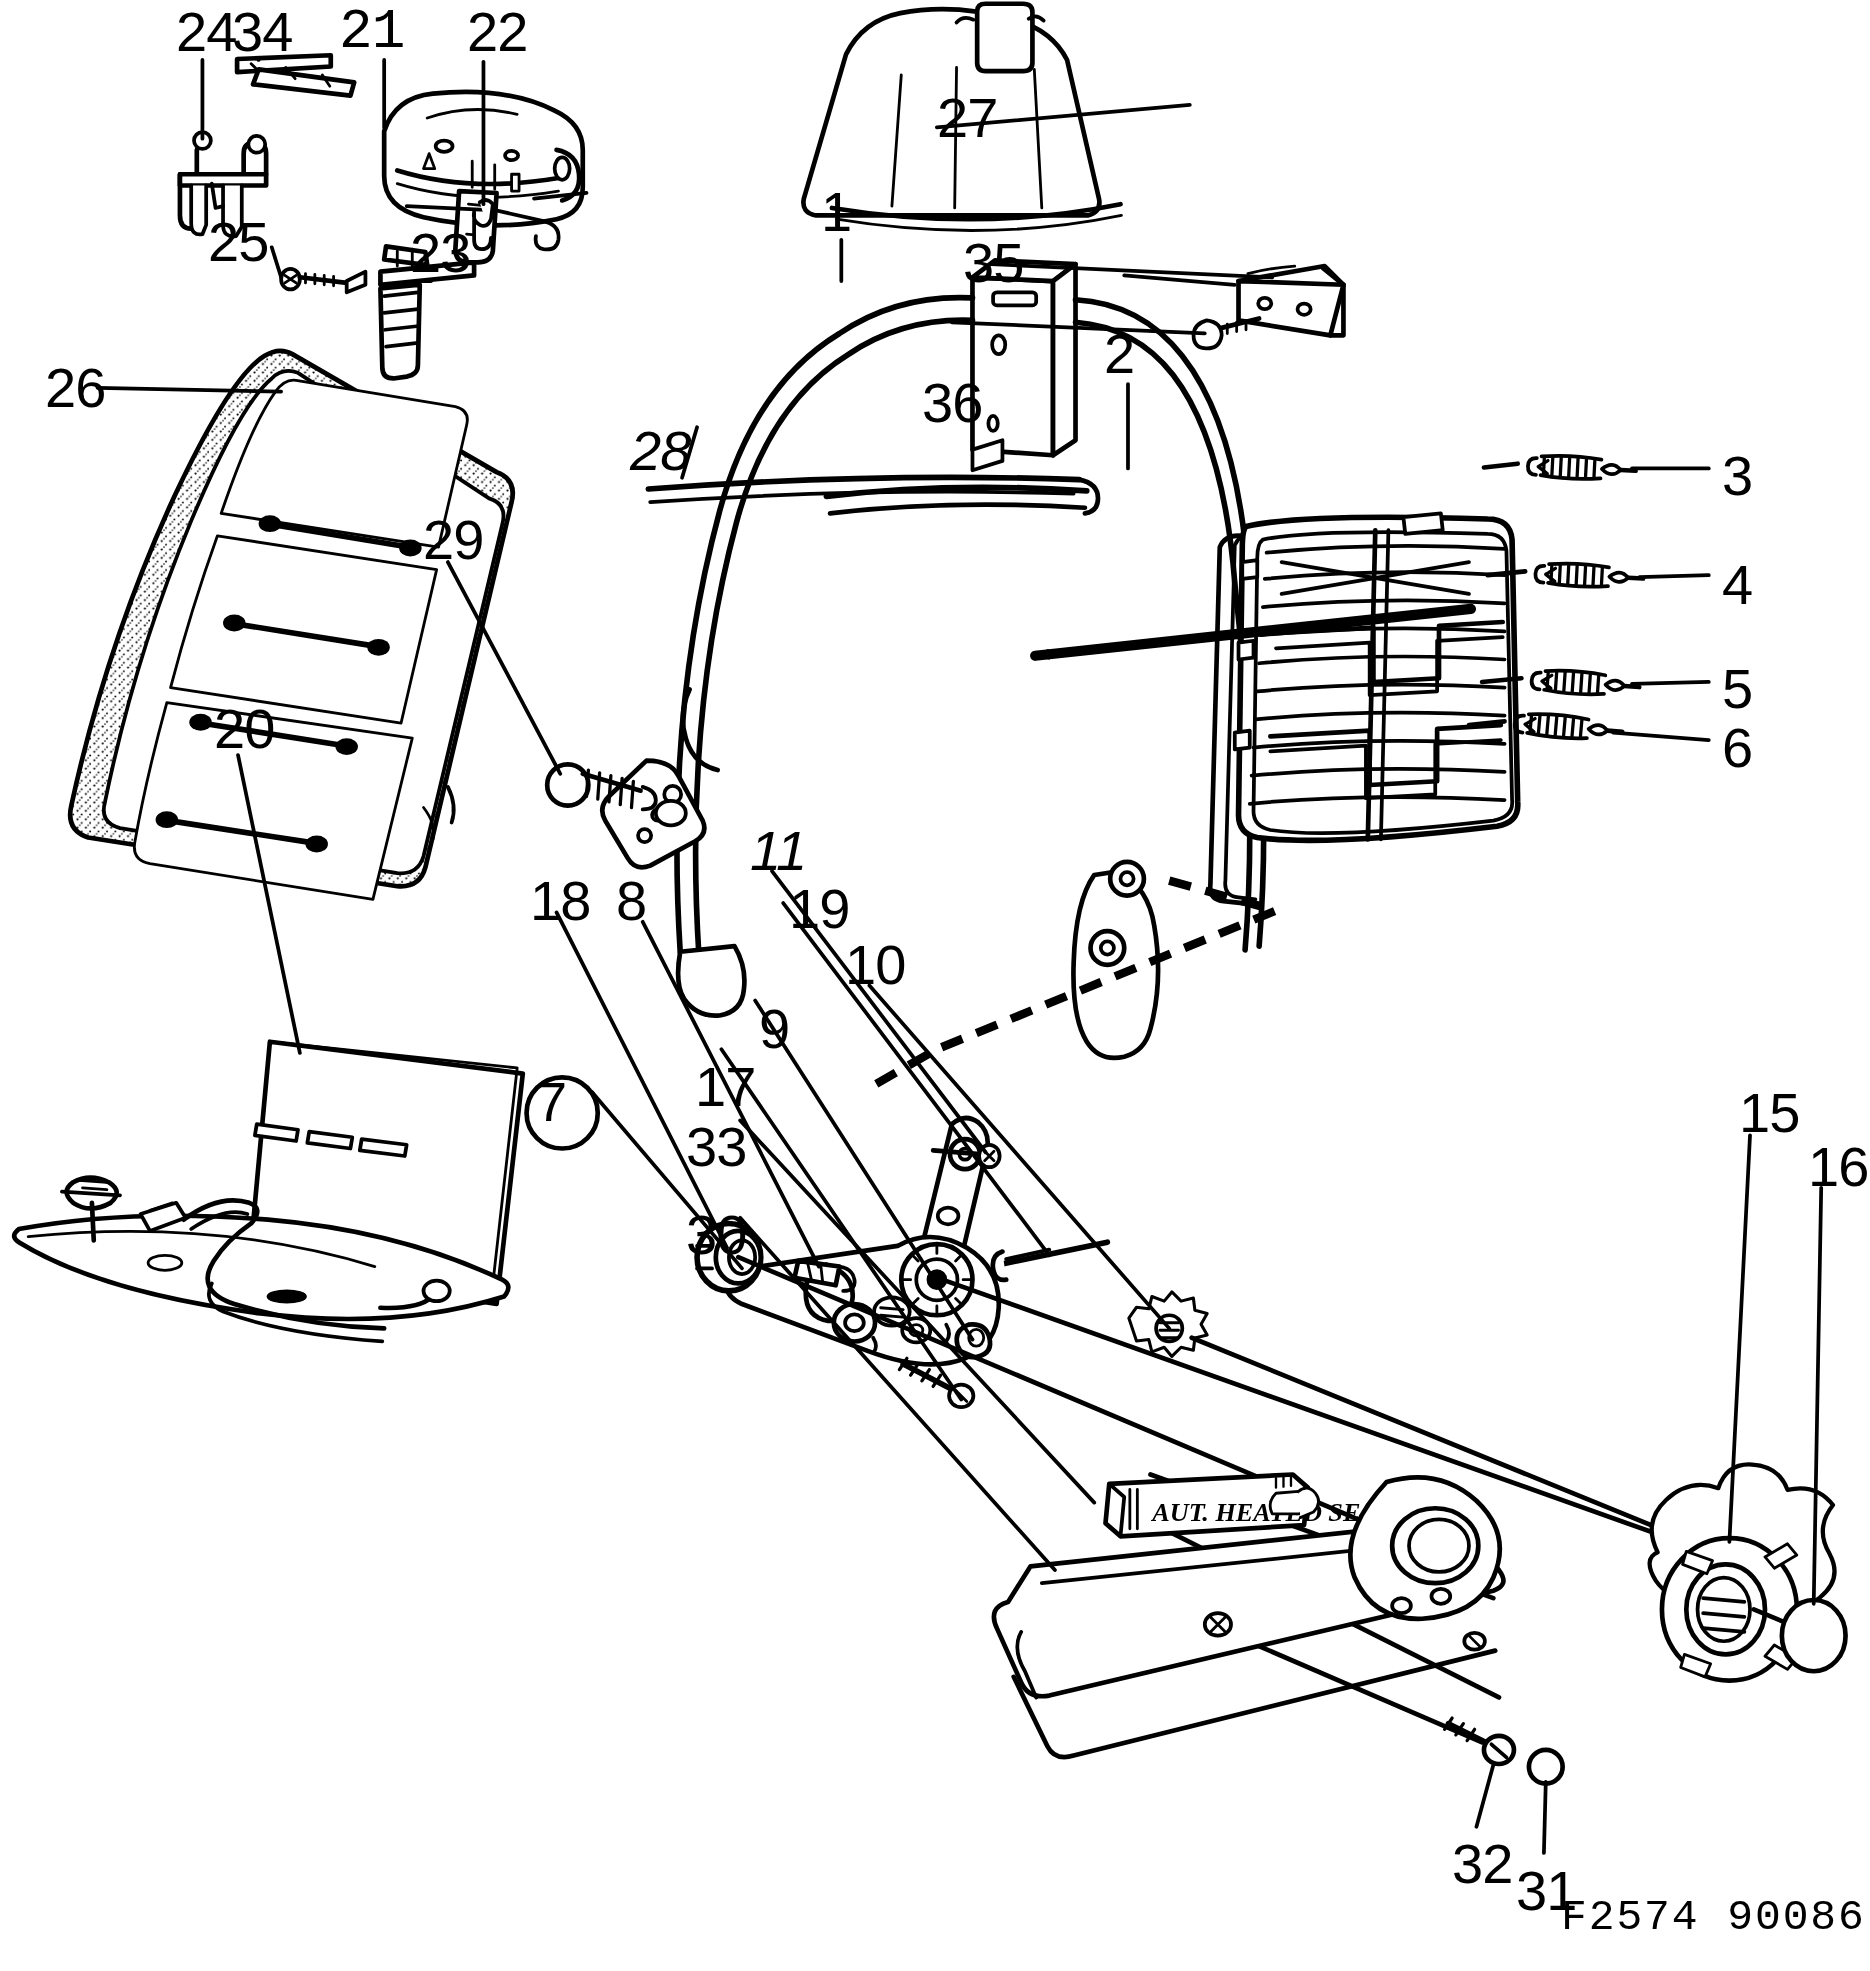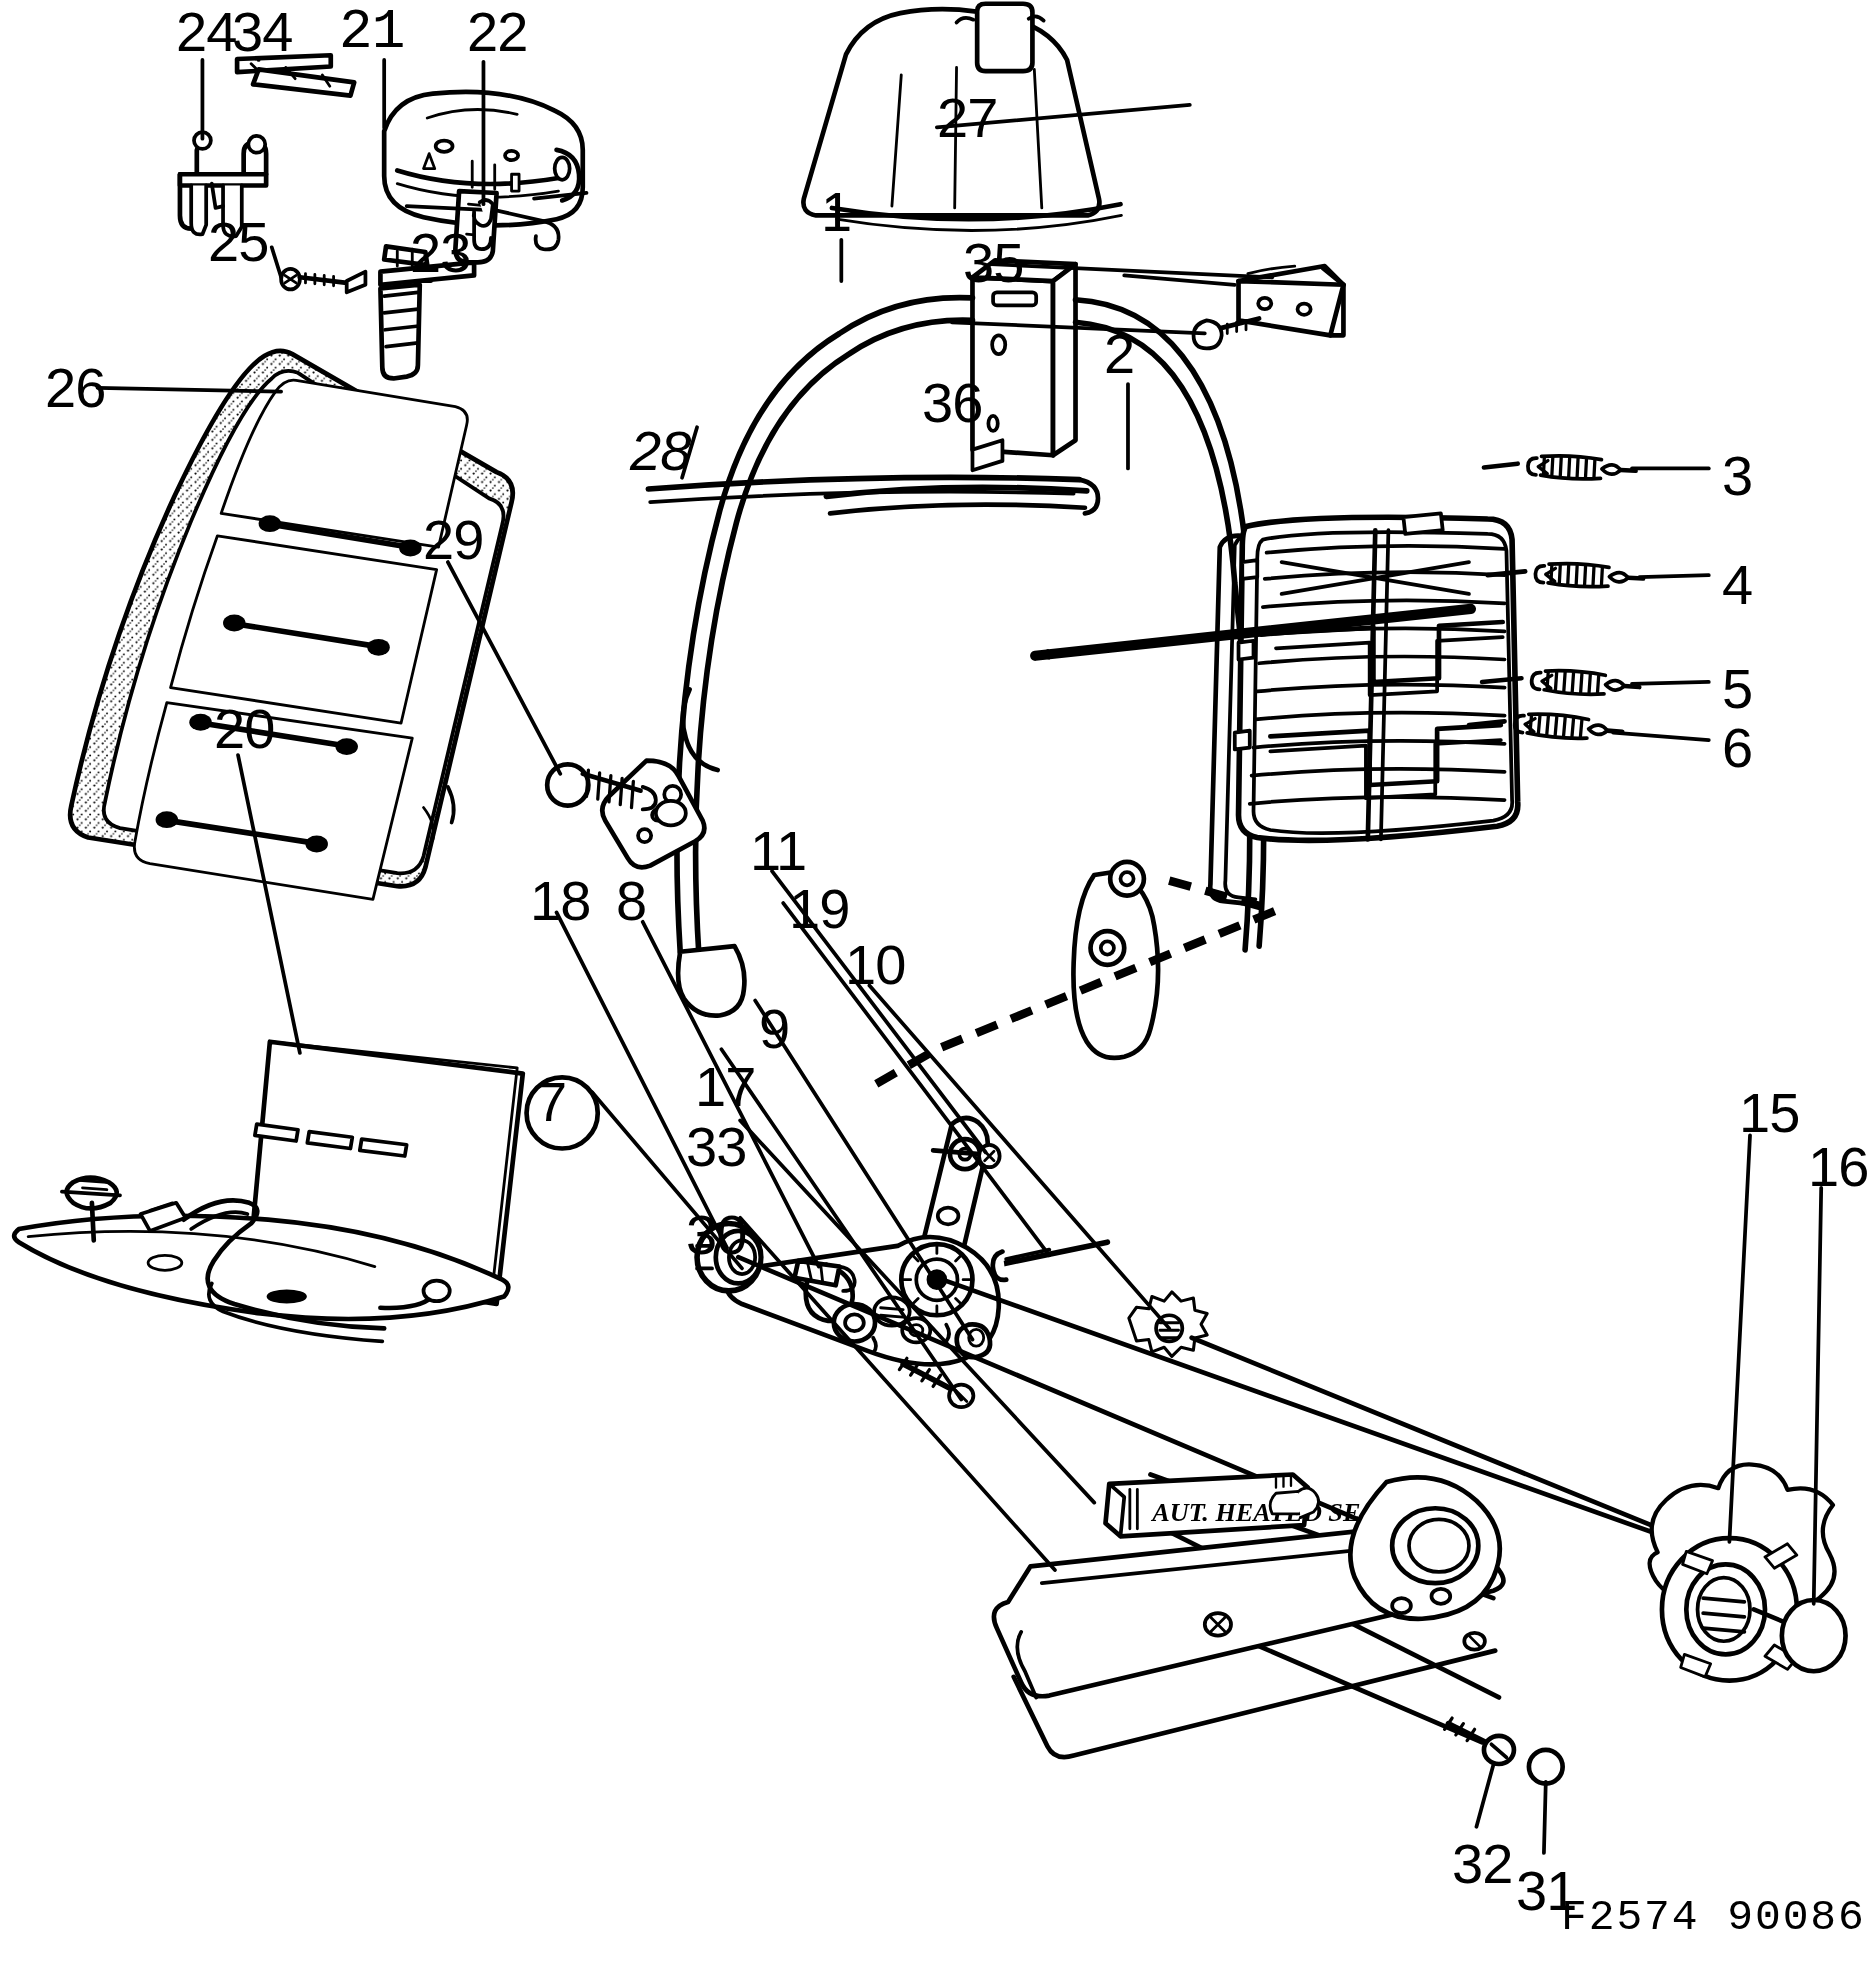--- a/index.html
+++ b/index.html
@@ -548,21 +548,21 @@
       <div class="callout" style="left: 1104px; top: 326px;">2</div>
       <div class="callout" style="left: 922px; top: 335px; margin-top: 40px;">36</div>
       <div class="callout" style="left: 45px; top: 360px;">26</div>
       <div class="callout" style="left: 630px; top: 423px; font-style: italic;">28</div>
       <div class="callout" style="left: 1722px; top: 448px;">3</div>
       <div class="callout" style="left: 423px; top: 512px;">29</div>
       <div class="callout" style="left: 1722px; top: 557px;">4</div>
       <div class="callout" style="left: 1722px; top: 661px;">5</div>
       <div class="callout" style="left: 1722px; top: 720px;">6</div>
       <div class="callout" style="left: 214px; top: 701px;">20</div>
-      <div class="callout" style="left: 750px; top: 823px;">11</div>
+      <div class="callout" style="left: 750px; top: 823px; font-style: italic;">11</div>
       <div class="callout" style="left: 530px; top: 860px; margin-top: 13px;">18</div>
       <div class="callout" style="left: 616px; top: 873px;">8</div>
       <div class="callout" style="left: 789px; top: 881px;">19</div>
       <div class="callout" style="left: 845px; top: 937px;">10</div>
       <div class="callout" style="left: 759px; top: 1001px;">9</div>
       <div class="callout" style="left: 695px; top: 1059px;">17</div>
       <div class="callout" style="left: 536px; top: 1074px;">7</div>
       <div class="callout" style="left: 1739px; top: 1085px;">15</div>
       <div class="callout" style="left: 1808px; top: 1139px;">16</div>
       <div class="callout" style="left: 686px; top: 1119px;">33</div>

